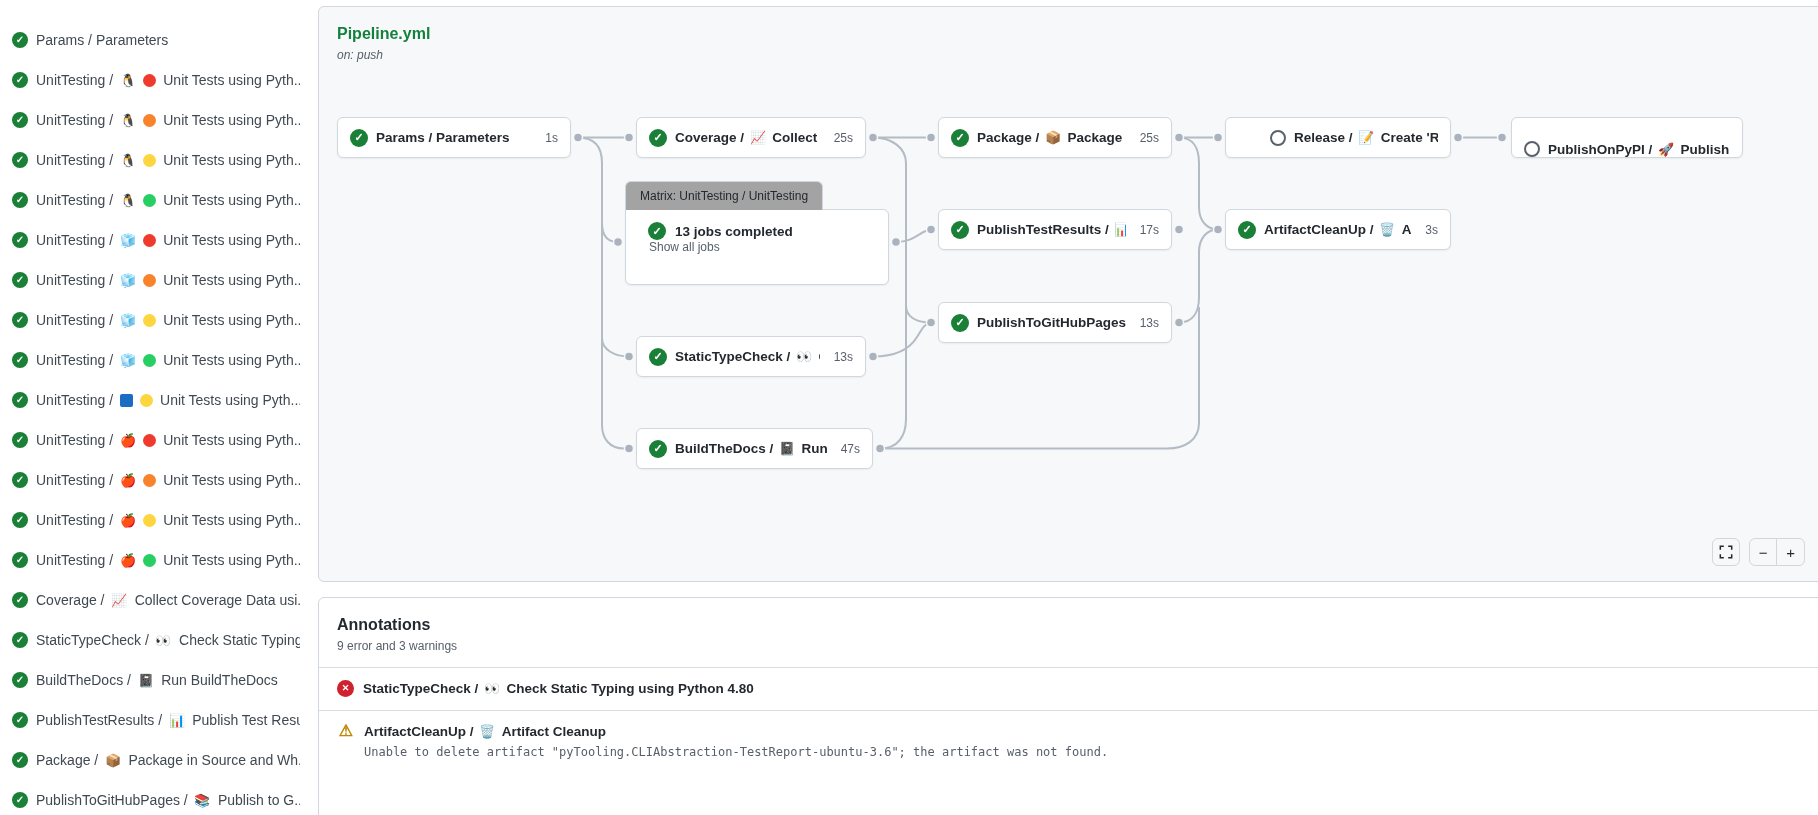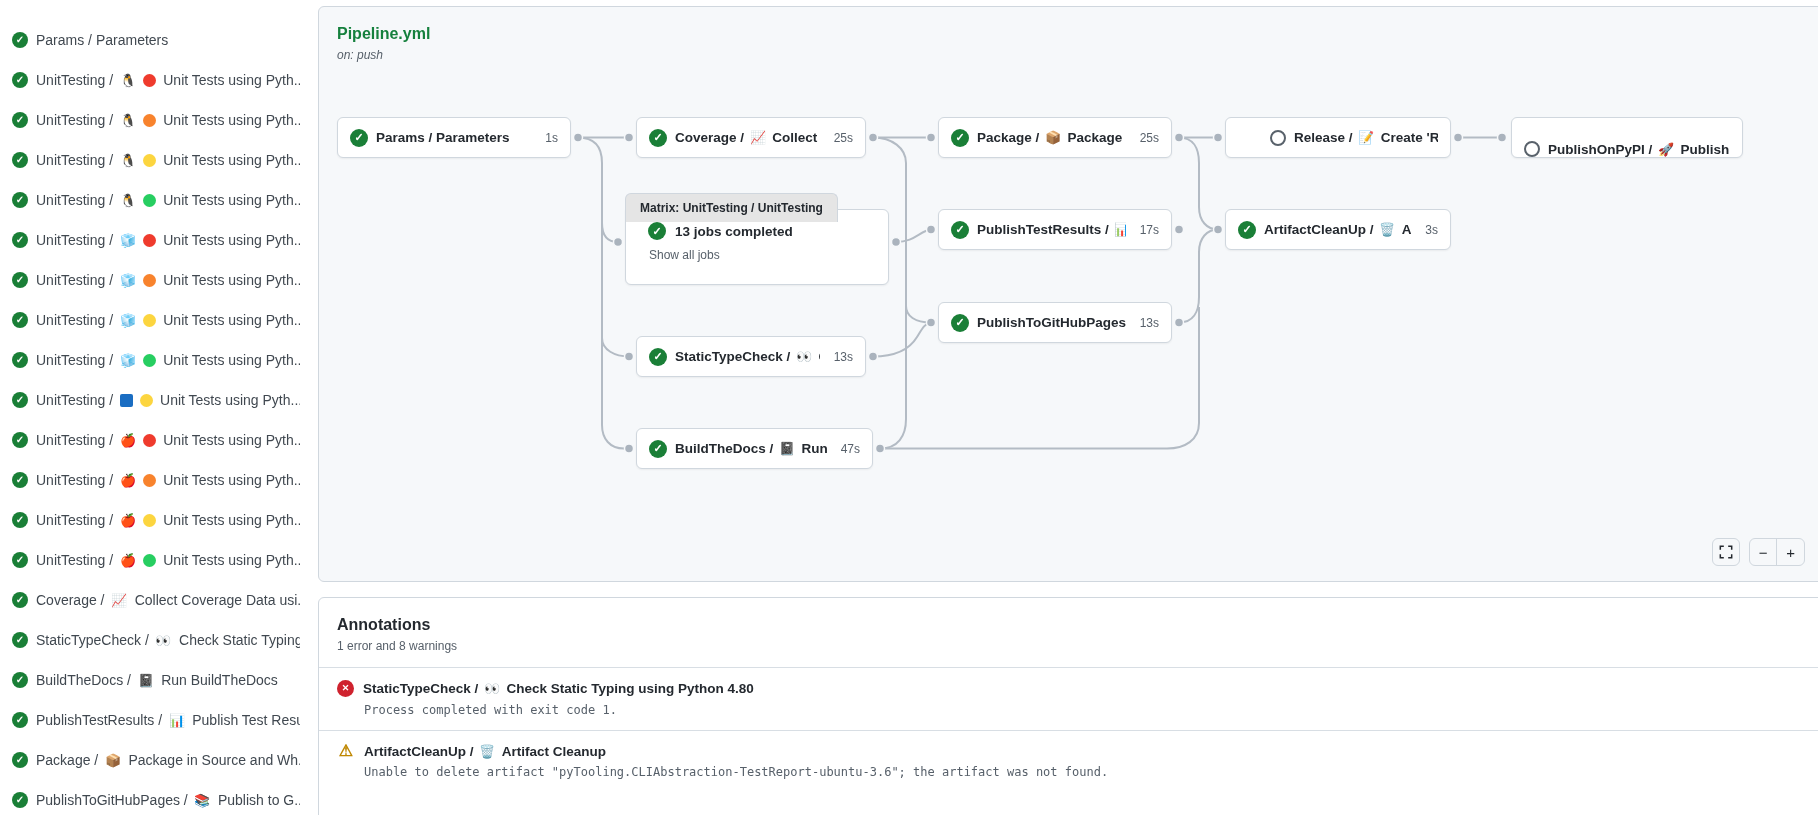--- a/index.html
+++ b/index.html
@@ -34,27 +34,27 @@
 
   .gnode { position: absolute; height: 41px; background: #fff; border: 1px solid #d0d7de;
     border-radius: 6px; box-shadow: 0 1px 2px rgba(31,35,40,.06); display: flex; align-items: center;
     gap: 8px; padding: 0 12px; cursor: pointer; white-space: nowrap; overflow: hidden; }
   .gnode .lbl { font-size: 13.5px; font-weight: bold; color: #24292f;
     display: flex; align-items: center; gap: 6px; overflow: hidden; }
   .gnode .dur { margin-left: auto; font-size: 12px; color: #57606a; padding-left: 6px; }
 
   
   .matrix-tab { position: absolute; left: 306px; top: 174px; height: 29px; z-index: 3;
-    background: #e5e5e5; border: 1px solid #d0d7de; border-bottom: none; border-radius: 6px 6px 0 0;
-    display: flex; align-items: center; padding: 0 14px; font-size: 12px; font-weight: bold; margin-top: 12px; }
+    background: #a3a3a3; border: 1px solid #d0d7de; border-bottom: none; border-radius: 6px 6px 0 0;
+    display: flex; align-items: center; padding: 0 14px; font-size: 12px; font-weight: normal; }
   .matrix-body { position: absolute; left: 306px; top: 202px; width: 264px; height: 76px; z-index: 2;
     background: #fff; border: 1px solid #d0d7de; border-radius: 0 6px 6px 6px;
     box-shadow: 0 1px 2px rgba(31,35,40,.06); padding: 12px 12px 0 22px; }
   .matrix-row1 { display: flex; align-items: center; gap: 9px; font-size: 13.5px; font-weight: bold; }
-  .matrix-link { margin-top: 8px; margin-left: 1px; font-size: 12px; color: #57606a; cursor: pointer; }
+  .matrix-link { margin-left: 1px; font-size: 12px; color: #57606a; cursor: pointer; }
 
   
   .gcontrols { position: absolute; right: 18px; top: 531px; display: flex; gap: 9px; }
   .ctl-btn { height: 28px; background: #f6f8fa; border: 1px solid #d0d7de; border-radius: 6px;
     display: flex; align-items: center; justify-content: center; cursor: pointer; color: #24292f; }
   .ctl-fullscreen { width: 28px; }
   .ctl-pill { width: 56px; padding: 0; overflow: hidden; }
   .ctl-half { width: 28px; height: 100%; display: flex; align-items: center; justify-content: center;
     font-size: 15px; cursor: pointer; }
   .ctl-half:first-child { border-right: 1px solid #d0d7de; }
@@ -399,33 +399,32 @@
     <div class="ctl-btn ctl-pill">
       <span class="ctl-half">−</span>
       <span class="ctl-half">+</span>
     </div>
   </div>
 </section>
 
 <section class="ann-card">
   <div class="ann-head">
     <div class="ann-title">Annotations</div>
-    <div class="ann-summary">1 error and 8 warnings</div>
+    <div class="ann-summary">9 error and 3 warnings</div>
   </div>
   <div id="ann-rows">
       <div class="ann-row">
         <div class="ann-row-title">
           <span class="ico-error">✕</span>
           <span class="parts">
             <span>StaticTypeCheck /</span>
             <span class="emo">👀</span>
             <span>Check Static Typing using Python 4.80</span>
           </span>
         </div>
-        <div class="ann-msg">Process completed with exit code 1.</div>
       </div>
       <div class="ann-row">
         <div class="ann-row-title">
           <span class="ico-warning">⚠</span>
           <span class="parts">
             <span>ArtifactCleanUp /</span>
             <span class="emo">🗑️</span>
             <span>Artifact Cleanup</span>
           </span>
         </div>

